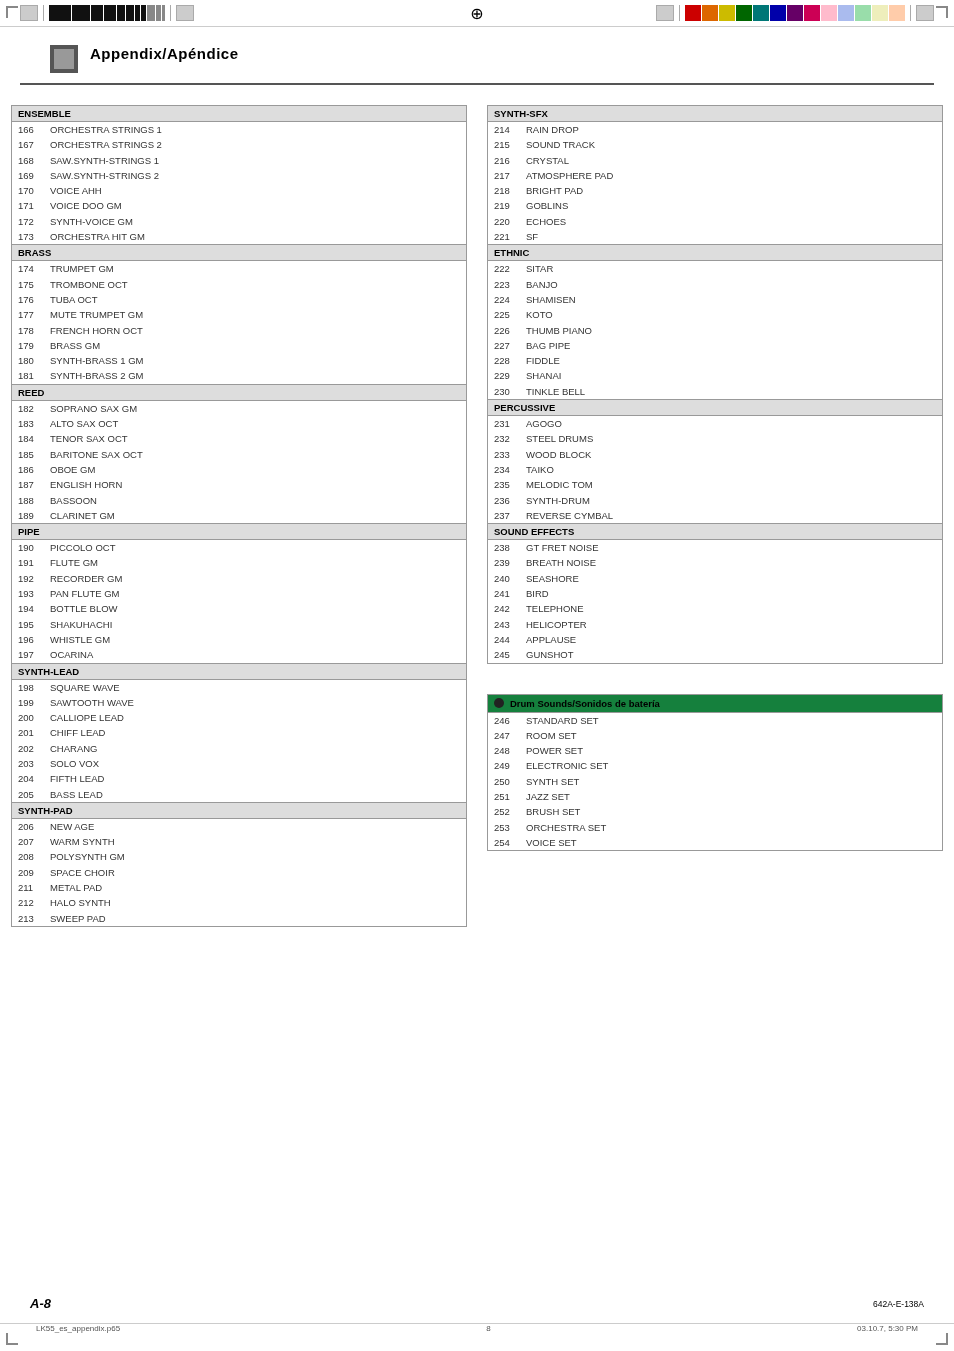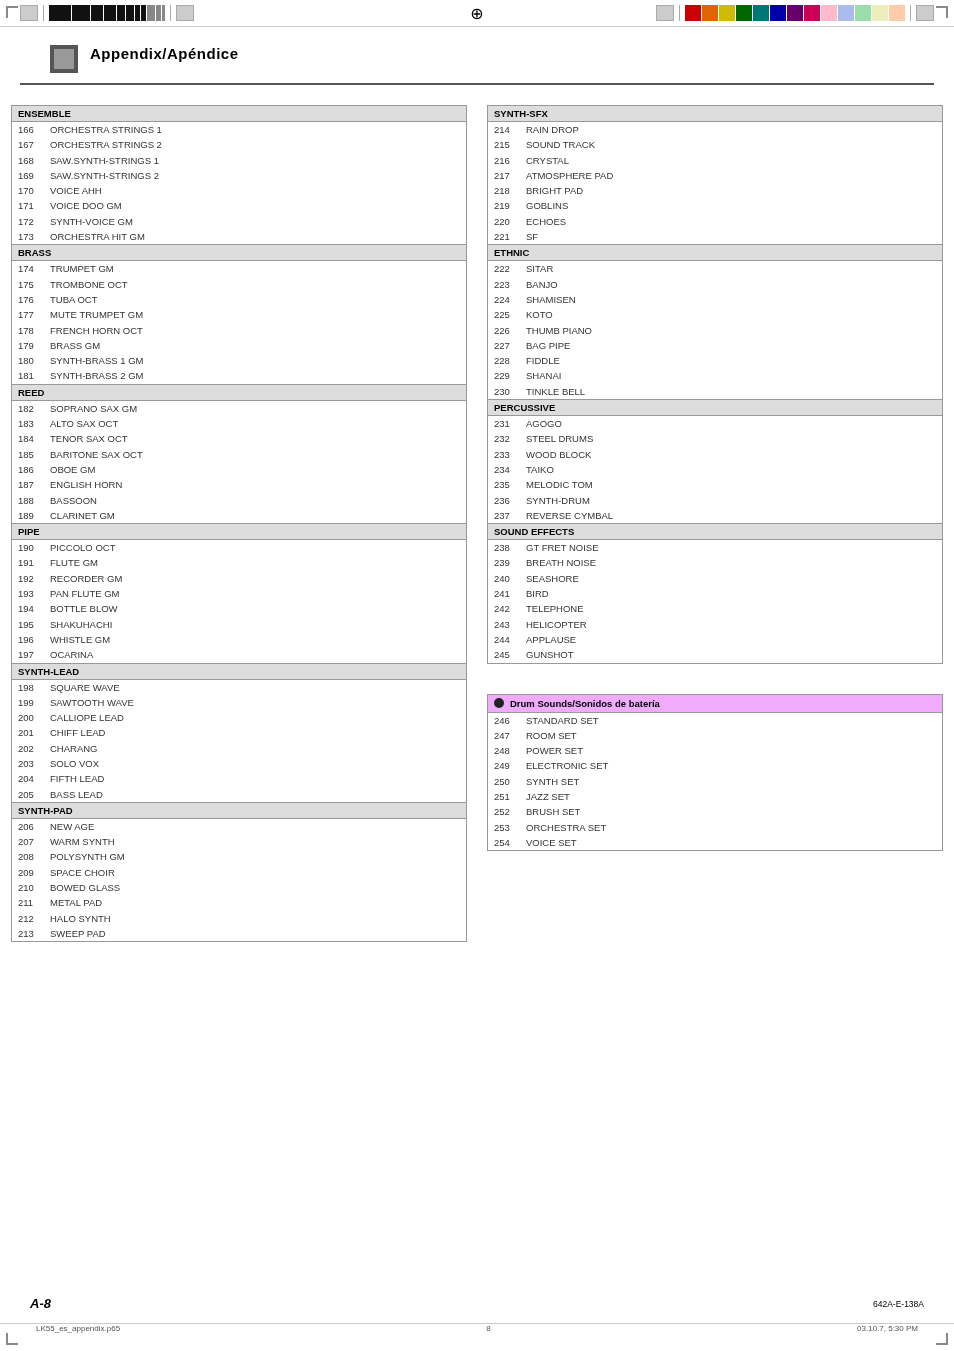--- a/index.html
+++ b/index.html
@@ -98,21 +98,21 @@
       font-size: 9.5px;
       color: #333;
     }
 
     
     .drum-section {
       margin-top: 30px;
       border: 1px solid #999;
     }
     .drum-header {
-      background: #f0abfc;
+      background: #15803d;
       font-weight: bold;
       font-size: 9.5px;
       padding: 3px 6px;
       border-bottom: 1px solid #999;
       display: flex;
       align-items: center;
       gap: 6px;
     }
     .bullet {
       width: 10px;
@@ -462,24 +462,20 @@
         </div>
         <div class="sound-row">
           <span class="sound-num">208</span>
           <span class="sound-name">POLYSYNTH GM</span>
         </div>
         <div class="sound-row">
           <span class="sound-num">209</span>
           <span class="sound-name">SPACE CHOIR</span>
         </div>
         <div class="sound-row">
-          <span class="sound-num">210</span>
-          <span class="sound-name">BOWED GLASS</span>
-        </div>
-        <div class="sound-row">
           <span class="sound-num">211</span>
           <span class="sound-name">METAL PAD</span>
         </div>
         <div class="sound-row">
           <span class="sound-num">212</span>
           <span class="sound-name">HALO SYNTH</span>
         </div>
         <div class="sound-row">
           <span class="sound-num">213</span>
           <span class="sound-name">SWEEP PAD</span>

